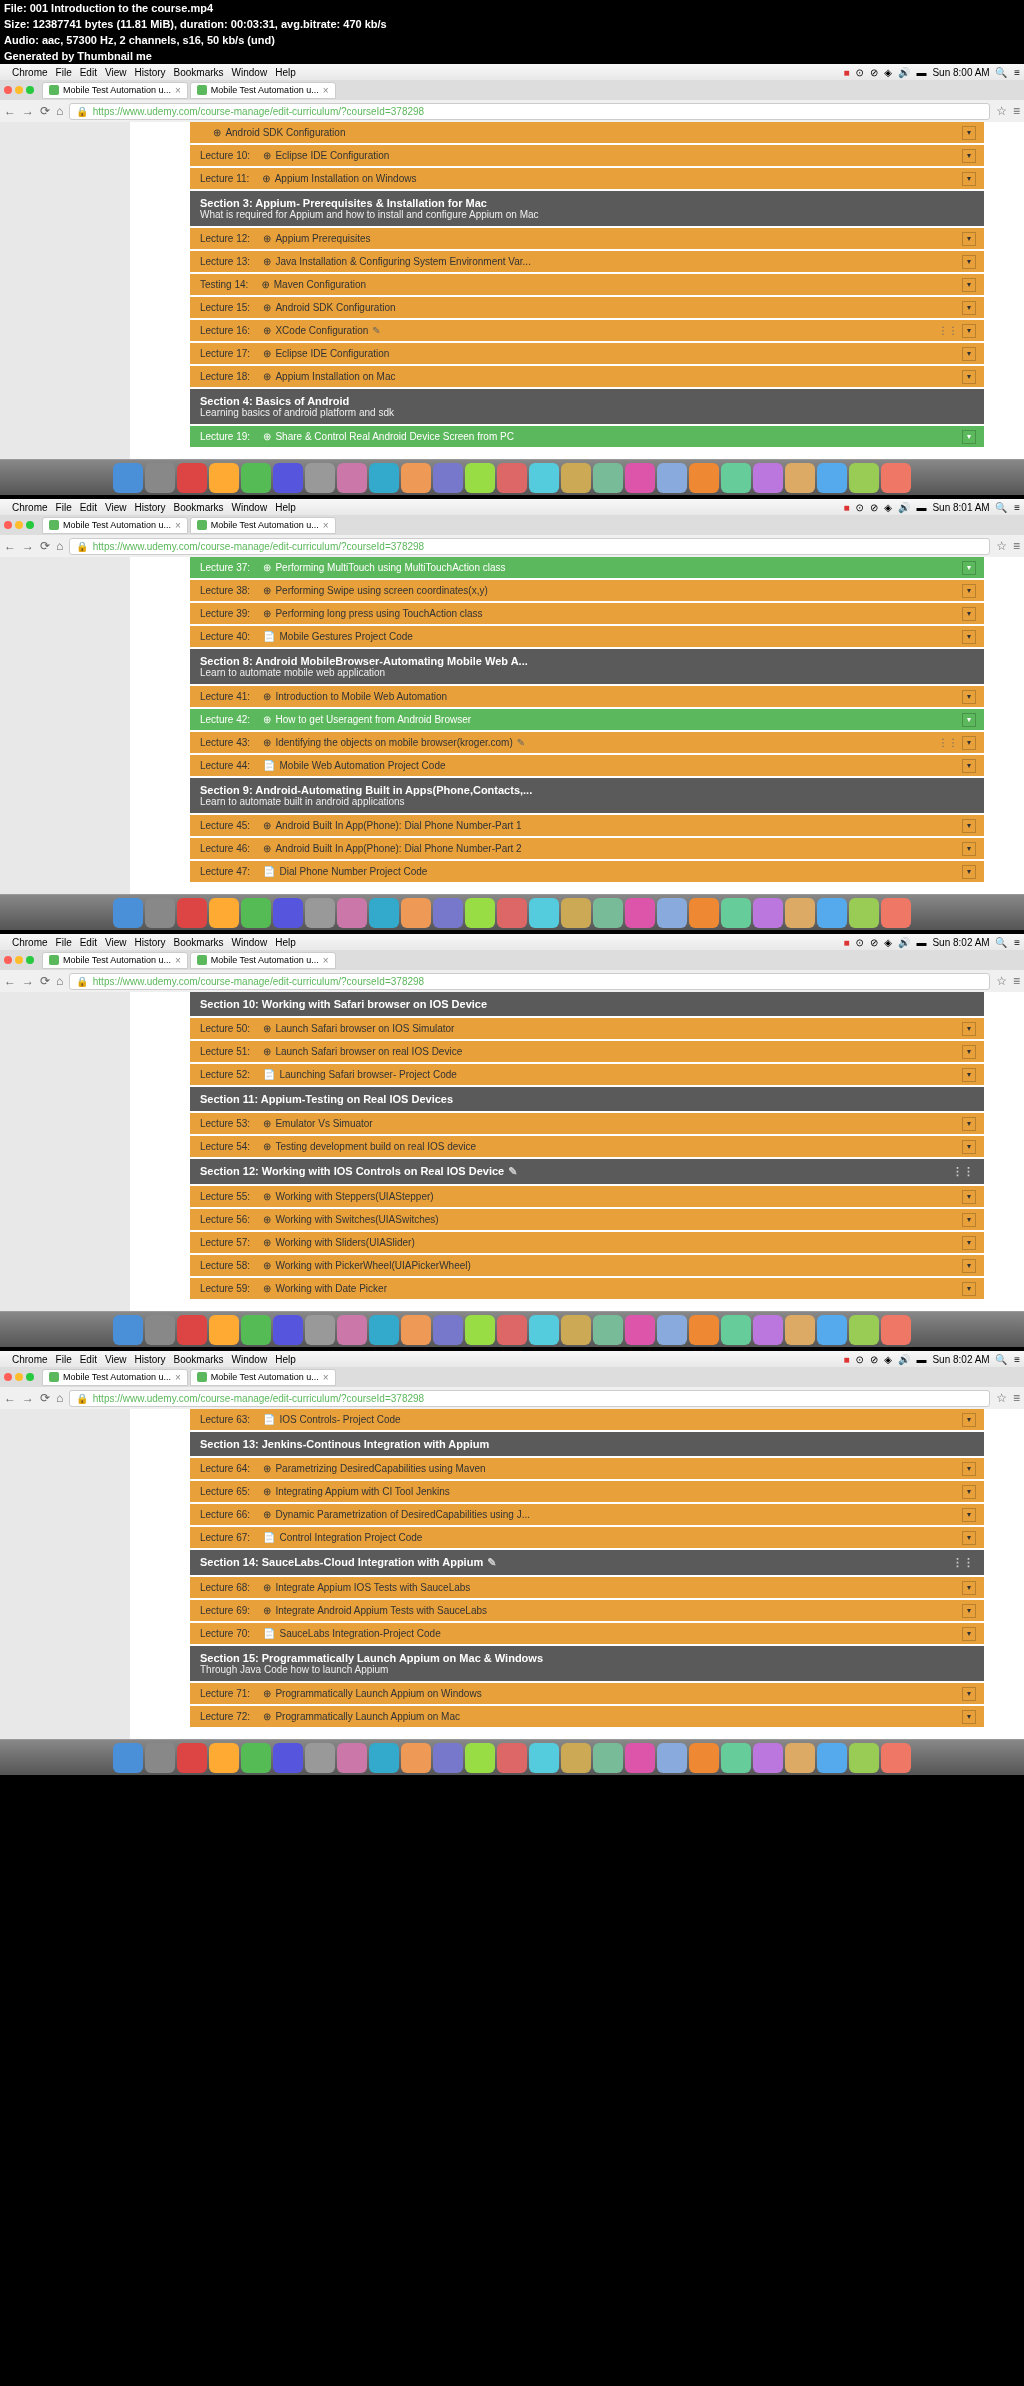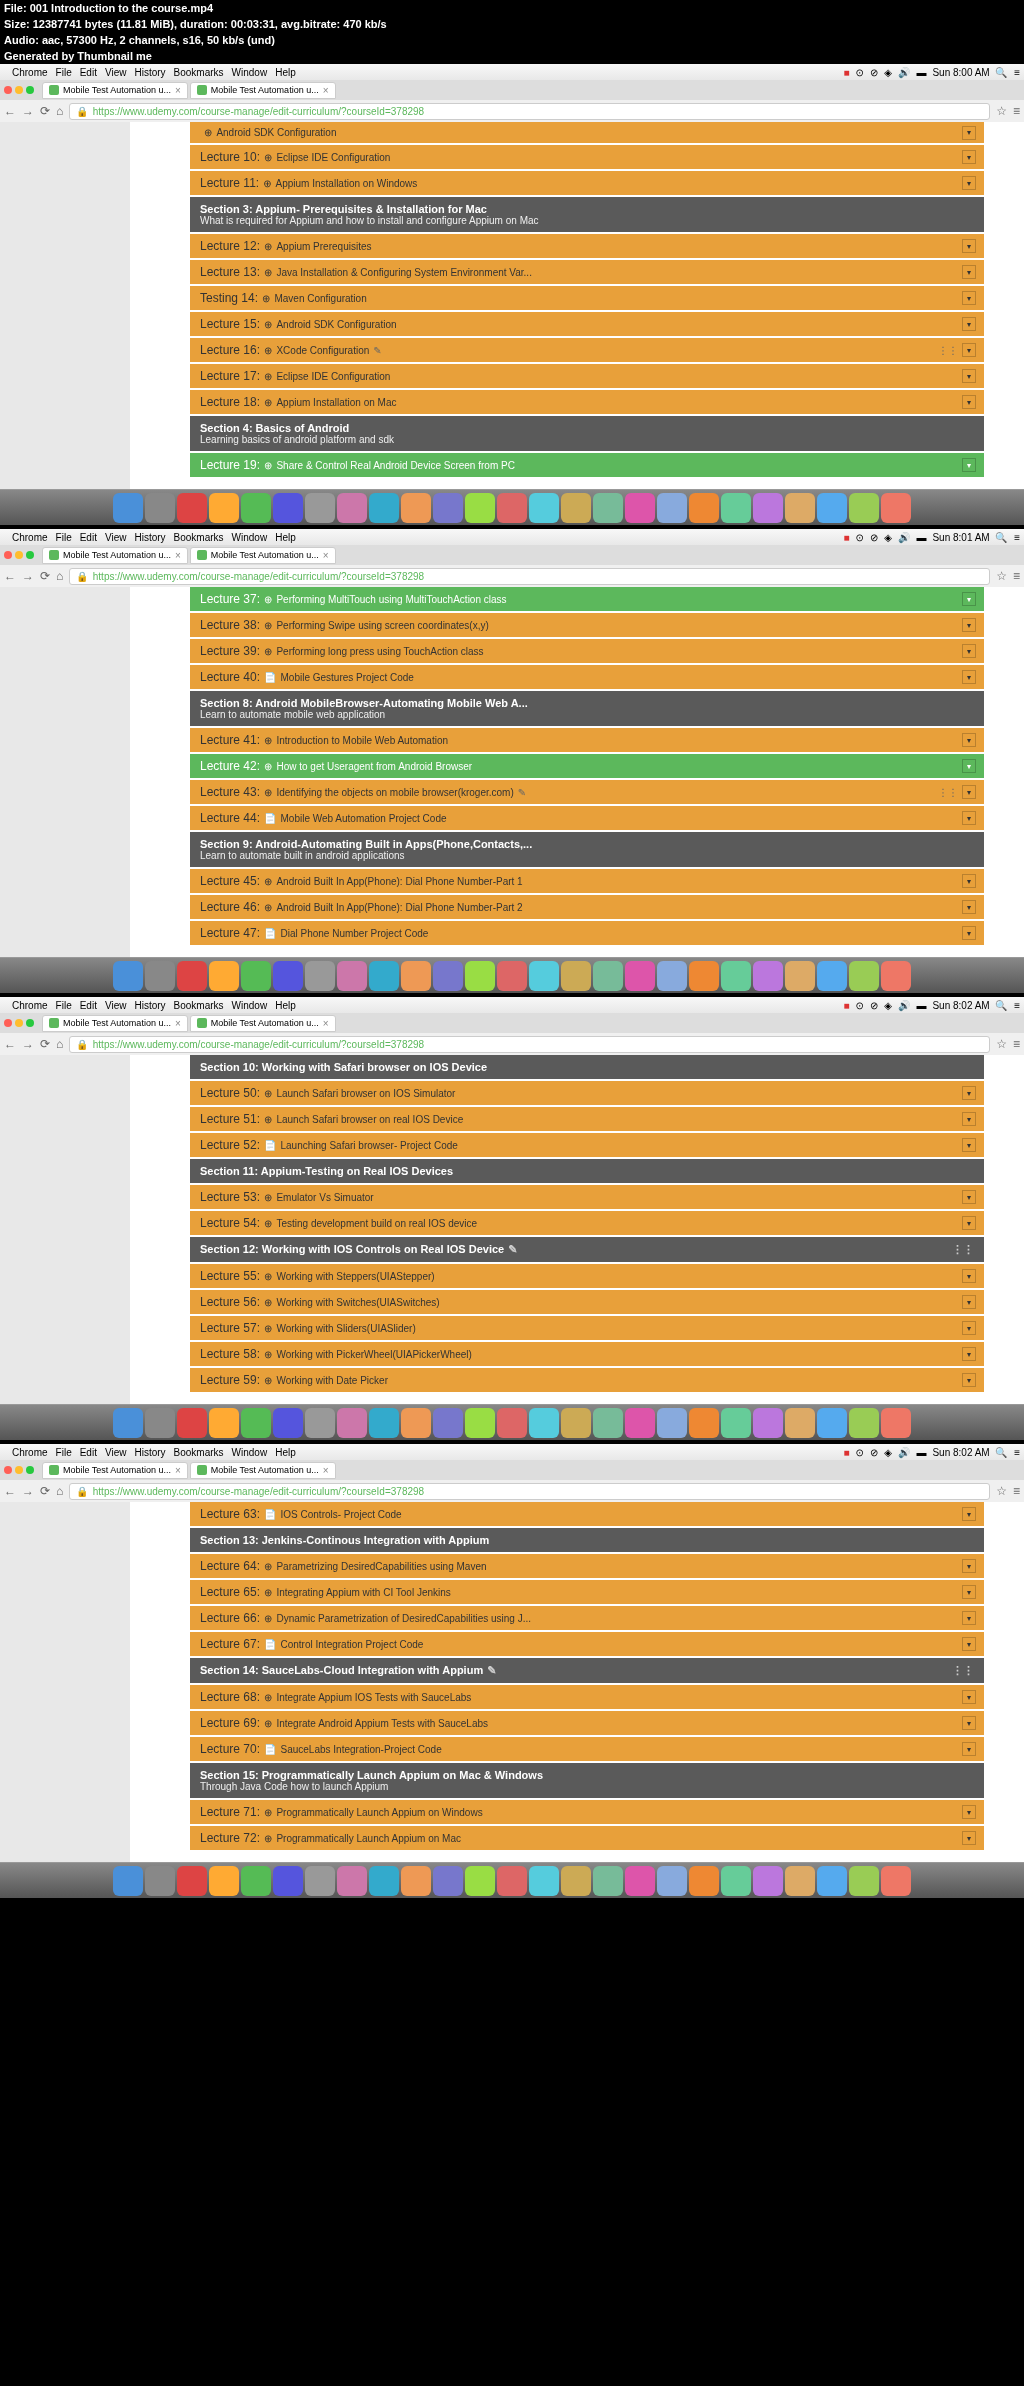--- a/index.html
+++ b/index.html
@@ -18,21 +18,21 @@
 .lock{color:#5cb85c;font-size:10px}
 .url-text{color:#5cb85c}
 .content{background:#fff;display:flex;min-height:300px}
 .sidebar{width:130px;background:#e8e8e8}
 .main{flex:1;padding:0 40px 10px 60px}
 .section-header{background:#5a5a5a;color:#fff;padding:6px 10px;margin-bottom:2px}
 .section-title{font-size:11px;font-weight:bold}
 .section-sub{font-size:10px;opacity:0.9}
 .lecture{background:#e8a03a;margin-bottom:2px;padding:5px 10px;display:flex;align-items:center;font-size:10px;color:#333;position:relative}
 .lecture.green{background:#5cb85c;color:#fff}
-.lecture-num{font-size:12px;margin-right:4px}
+.lecture-num{font-size:10px;margin-right:13px}
 .lecture-icon{margin-right:4px;font-size:10px}
 .lecture-expand{position:absolute;right:8px;width:14px;height:14px;border:1px solid rgba(0,0,0,0.2);display:flex;align-items:center;justify-content:center;font-size:8px}
 .lecture-grip{position:absolute;right:26px;font-size:10px;color:#666}
 .dock{background:linear-gradient(#888,#555);height:36px;display:flex;align-items:center;justify-content:center;gap:2px;padding:2px;border-top:1px solid #999}
 .dock-item{width:30px;height:30px;border-radius:6px;background:#4a90d9}
 .timestamp{position:absolute;right:4px;bottom:-14px;color:#fff;font-size:10px;font-family:monospace}
 .window-controls{display:flex;gap:3px;margin-right:6px}
 .wc{width:8px;height:8px;border-radius:50%}
 .wc.red{background:#ff5f56}
 .wc.yellow{background:#ffbd2e}

